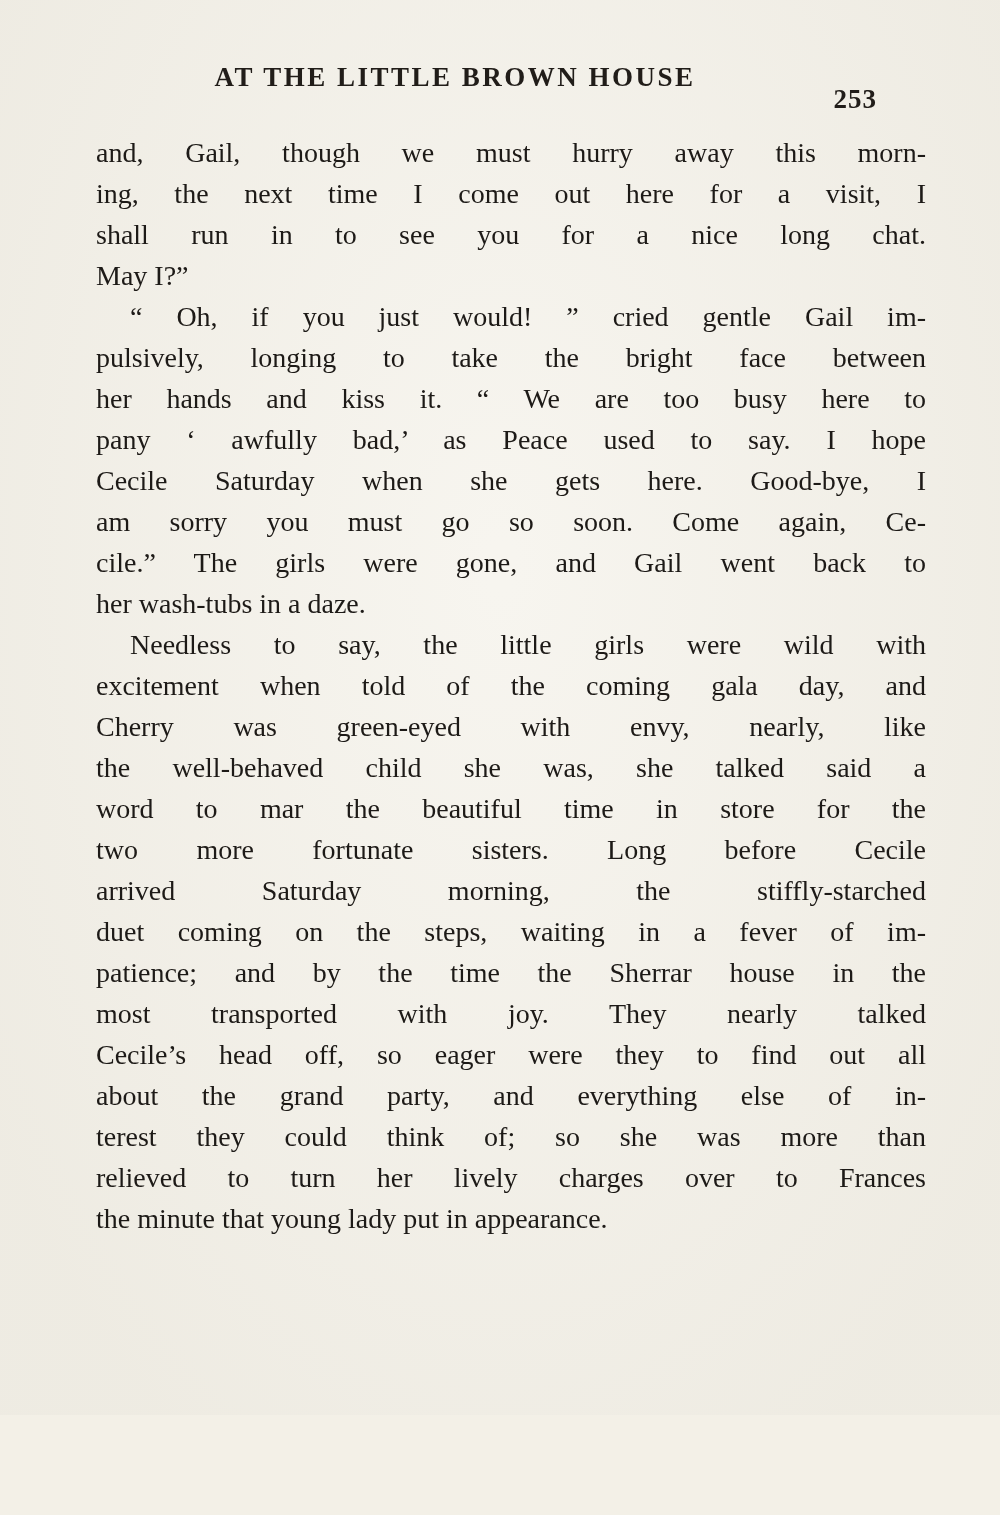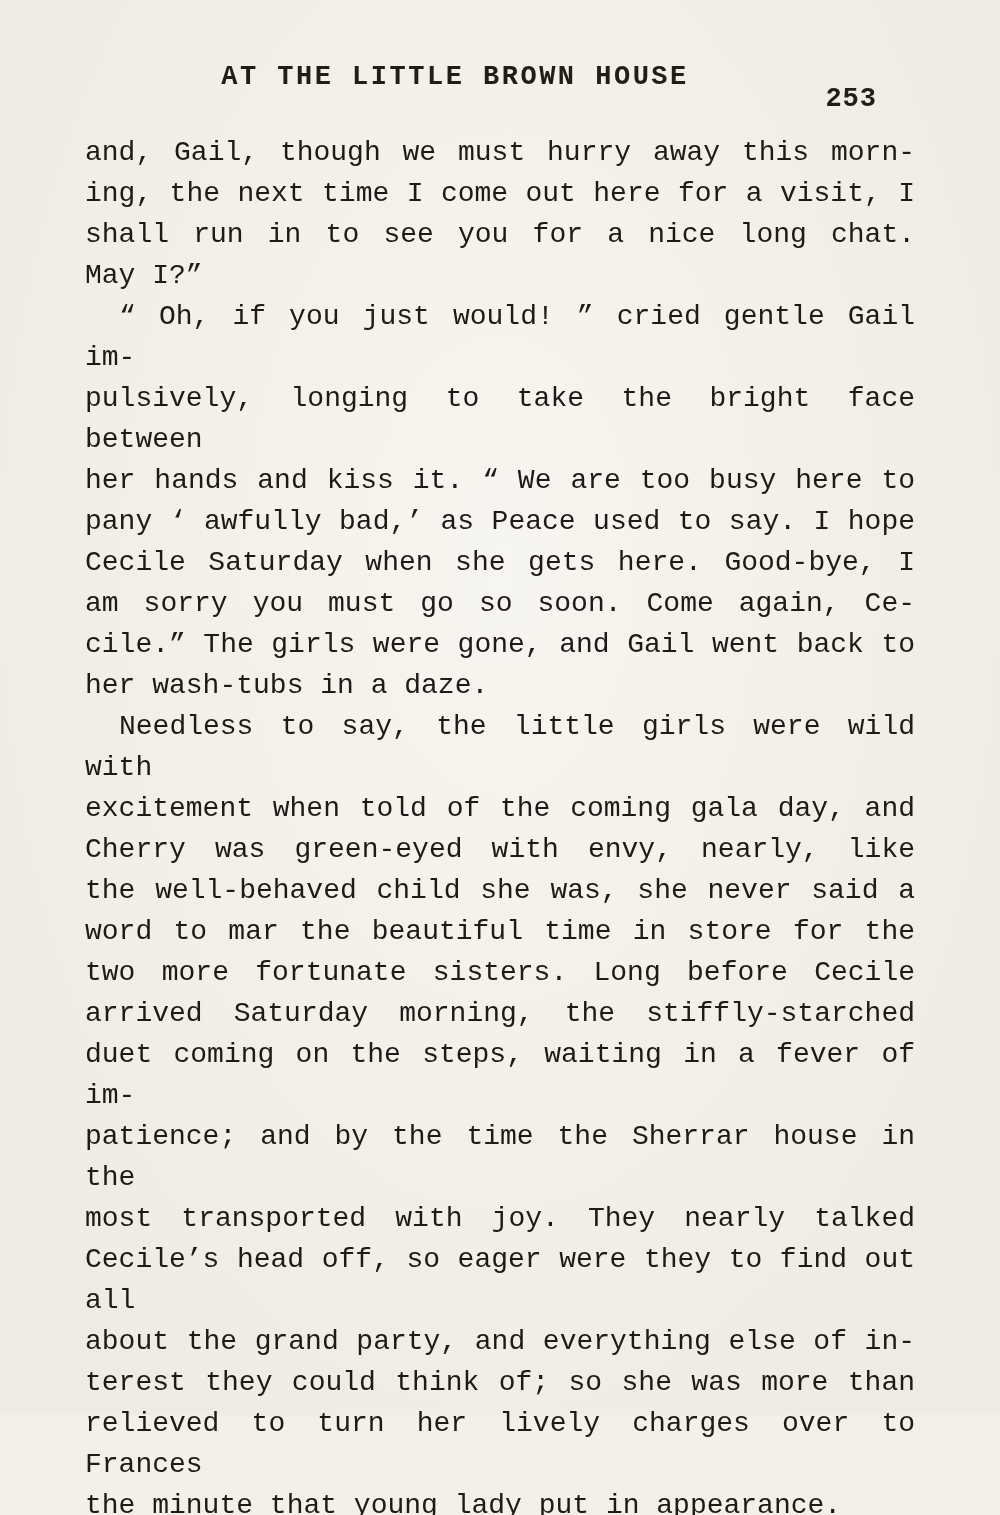--- a/index.html
+++ b/index.html
@@ -17,21 +17,20 @@
   }
   .page {
     position: absolute;
     top: 0; left: 0;
     width: 1000px;
     height: 1415px;
     
     background:
       radial-gradient(ellipse at 50% 40%, rgba(255,255,255,0.35), rgba(0,0,0,0.02) 85%),
       #f3f0e7;
-    font-family: Liberation Mono, monospace;
   }
   .header {
     position: absolute;
     top: 62px;
     left: 85px;
     width: 830px;
     height: 34px;
   }
   .header-title {
     display: block;
@@ -48,21 +47,21 @@
     top: 0;
     font-weight: bold;
     font-size: 27px;
     letter-spacing: 1px;
     color: #211d19;
     margin-top: 22px;
   }
   .body-text {
     position: absolute;
     top: 132px;
-    left: 85px;
+    left: 96px;
     width: 830px;
   }
   .paragraph {
     margin: 0;
     padding: 0;
   }
   .line {
     font-size: 28px;
     line-height: 41px;
     white-space: normal;
@@ -100,21 +99,21 @@
         <div class="line">pany ‘ awfully bad,’ as Peace used to say.  I hope</div>
         <div class="line">Cecile Saturday when she gets here.  Good-bye, I</div>
         <div class="line">am sorry you must go so soon.  Come again, Ce-</div>
         <div class="line">cile.”  The girls were gone, and Gail went back to</div>
         <div class="line last">her wash-tubs in a daze.</div>
       </div>
       <div class="paragraph">
         <div class="line indent">Needless to say, the little girls were wild with</div>
         <div class="line">excitement when told of the coming gala day, and</div>
         <div class="line">Cherry was green-eyed with envy, nearly, like</div>
-        <div class="line">the well-behaved child she was, she never said a</div>
+        <div class="line">the well-behaved child she was, she talked said a</div>
         <div class="line">word to mar the beautiful time in store for the</div>
         <div class="line">two more fortunate sisters.  Long before Cecile</div>
         <div class="line">arrived Saturday morning, the stiffly-starched</div>
         <div class="line">duet coming on the steps, waiting in a fever of im-</div>
         <div class="line">patience; and by the time the Sherrar house in the</div>
         <div class="line">most transported with joy.  They nearly talked</div>
         <div class="line">Cecile’s head off, so eager were they to find out all</div>
         <div class="line">about the grand party, and everything else of in-</div>
         <div class="line">terest they could think of; so she was more than</div>
         <div class="line">relieved to turn her lively charges over to Frances</div>

